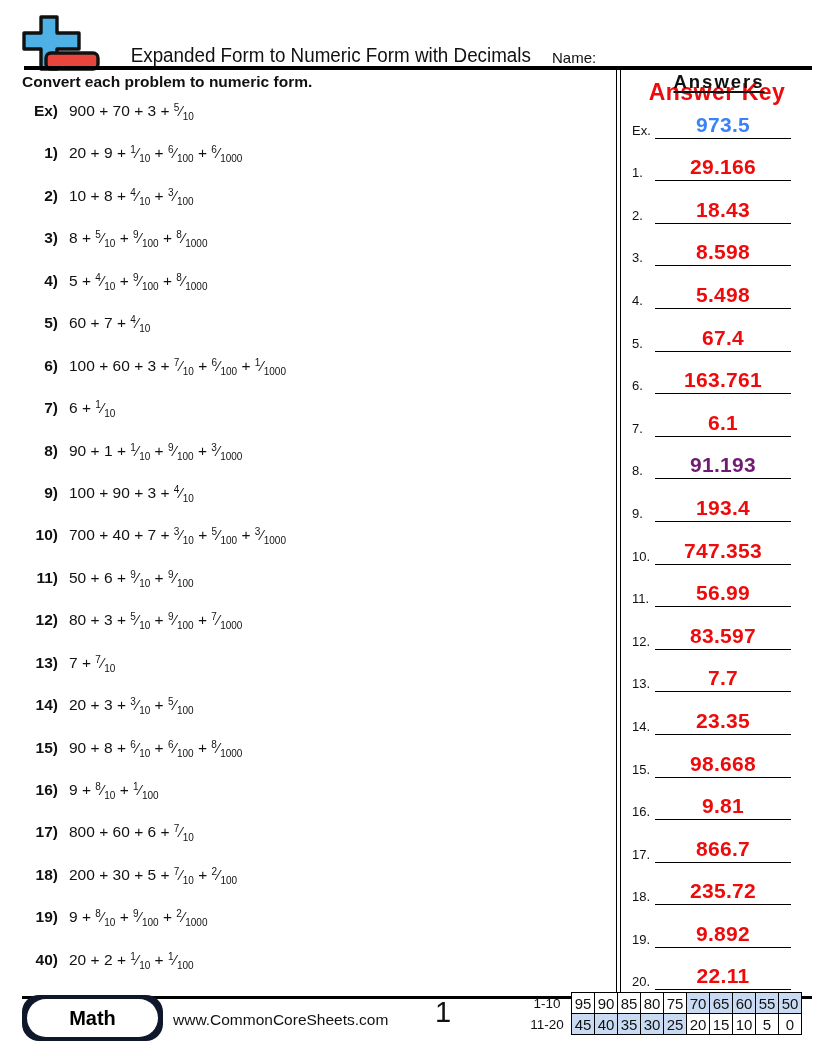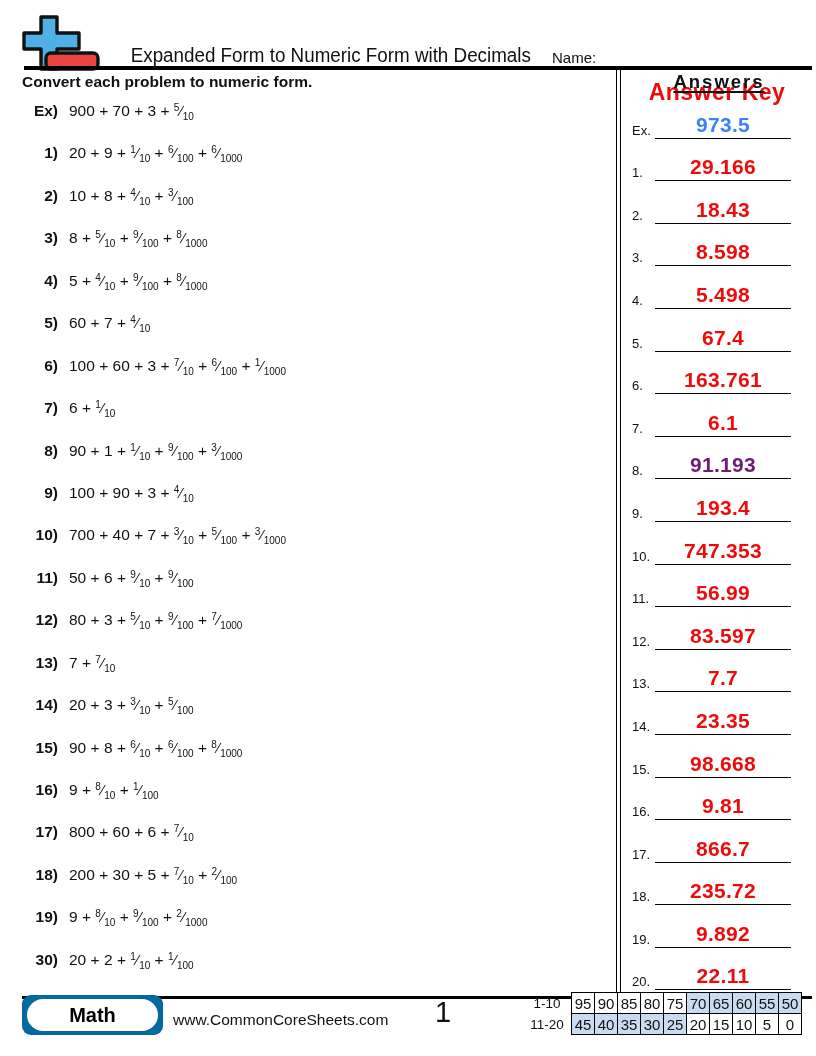--- a/index.html
+++ b/index.html
@@ -44,22 +44,22 @@
   .answers { position:absolute; left:623px; top:99px; width:190px; }
   .arow { position:relative; height:42.6px; }
   .alabel { position:absolute; left:9px; bottom:4px; font-size:13px; }
   .aline { position:absolute; left:32px; right:22px; bottom:3px; border-bottom:1.5px solid #000; }
   .aval { position:absolute; left:32px; right:22px; bottom:5px; text-align:center;
     font-size:21px; font-weight:bold; letter-spacing:.3px; }
 
   
   .footer-rule { position:absolute; left:22px; top:996px; width:790px; height:3px; background:#000; }
   .math-badge {
-    position:absolute; left:22px; top:995px; width:141px; height:40px;
-    background:#0369a1; border-radius:9px;
+    position:absolute; left:22px; top:995px; width:141px; height:46px;
+    background:#0f172a; border-radius:17px;
   }
   .math-pill {
     position:absolute; left:5px; top:4px; right:5px; bottom:4px;
     background:#fff; border-radius:999px;
     display:flex; align-items:center; justify-content:center;
     font-size:20px; font-weight:bold; color:#000;
   }
   .website { position:absolute; left:173px; top:1011px; font-size:15.5px; }
   .page-number { position:absolute; left:423px; top:996px; width:40px; text-align:center; font-size:29px; }
 
@@ -165,21 +165,21 @@
       </div>
       <div class="prow">
         <div class="pnum">18)</div>
         <div class="pexpr"><span>200</span> <span>+</span> <span>30</span> <span>+</span> <span>5</span> <span>+</span> <span class="frac"><sup>7</sup><span class="sl">⁄</span><sub>10</sub></span> <span>+</span> <span class="frac"><sup>2</sup><span class="sl">⁄</span><sub>100</sub></span></div>
       </div>
       <div class="prow">
         <div class="pnum">19)</div>
         <div class="pexpr"><span>9</span> <span>+</span> <span class="frac"><sup>8</sup><span class="sl">⁄</span><sub>10</sub></span> <span>+</span> <span class="frac"><sup>9</sup><span class="sl">⁄</span><sub>100</sub></span> <span>+</span> <span class="frac"><sup>2</sup><span class="sl">⁄</span><sub>1000</sub></span></div>
       </div>
       <div class="prow">
-        <div class="pnum">30)</div>
+        <div class="pnum">40)</div>
         <div class="pexpr"><span>20</span> <span>+</span> <span>2</span> <span>+</span> <span class="frac"><sup>1</sup><span class="sl">⁄</span><sub>10</sub></span> <span>+</span> <span class="frac"><sup>1</sup><span class="sl">⁄</span><sub>100</sub></span></div>
       </div>
     </div>
   <div class="answers">
       <div class="arow">
         <span class="alabel">Ex.</span>
         <span class="aline"></span>
         <span class="aval" style="color:#3b82f6">973.5</span>
       </div>
       <div class="arow">

